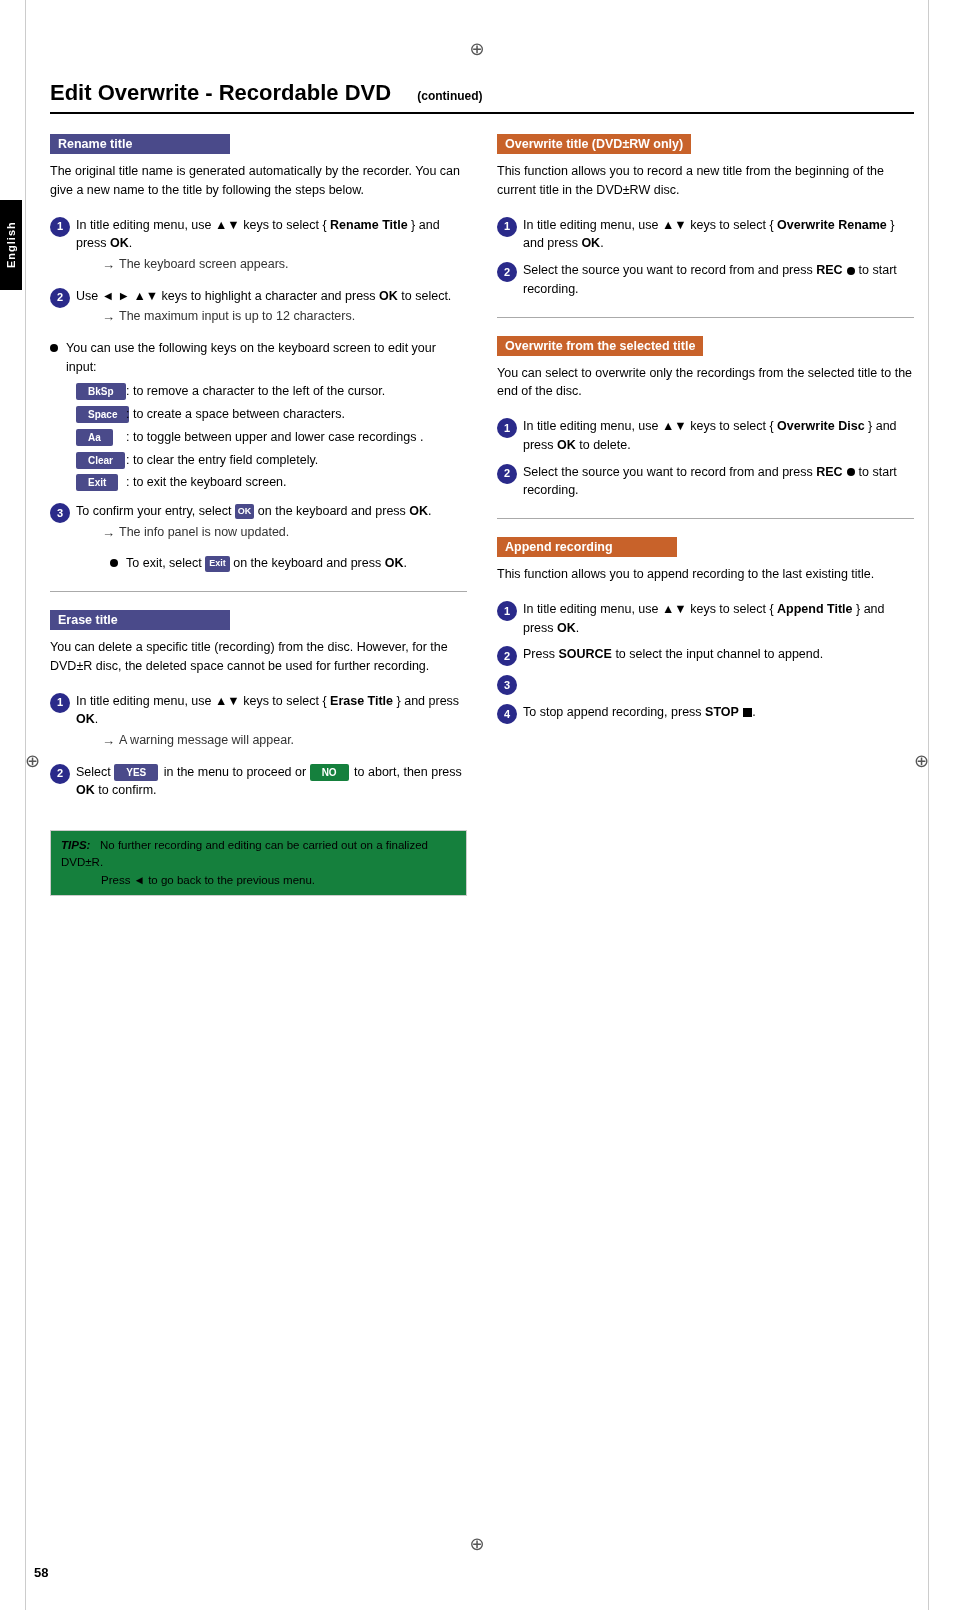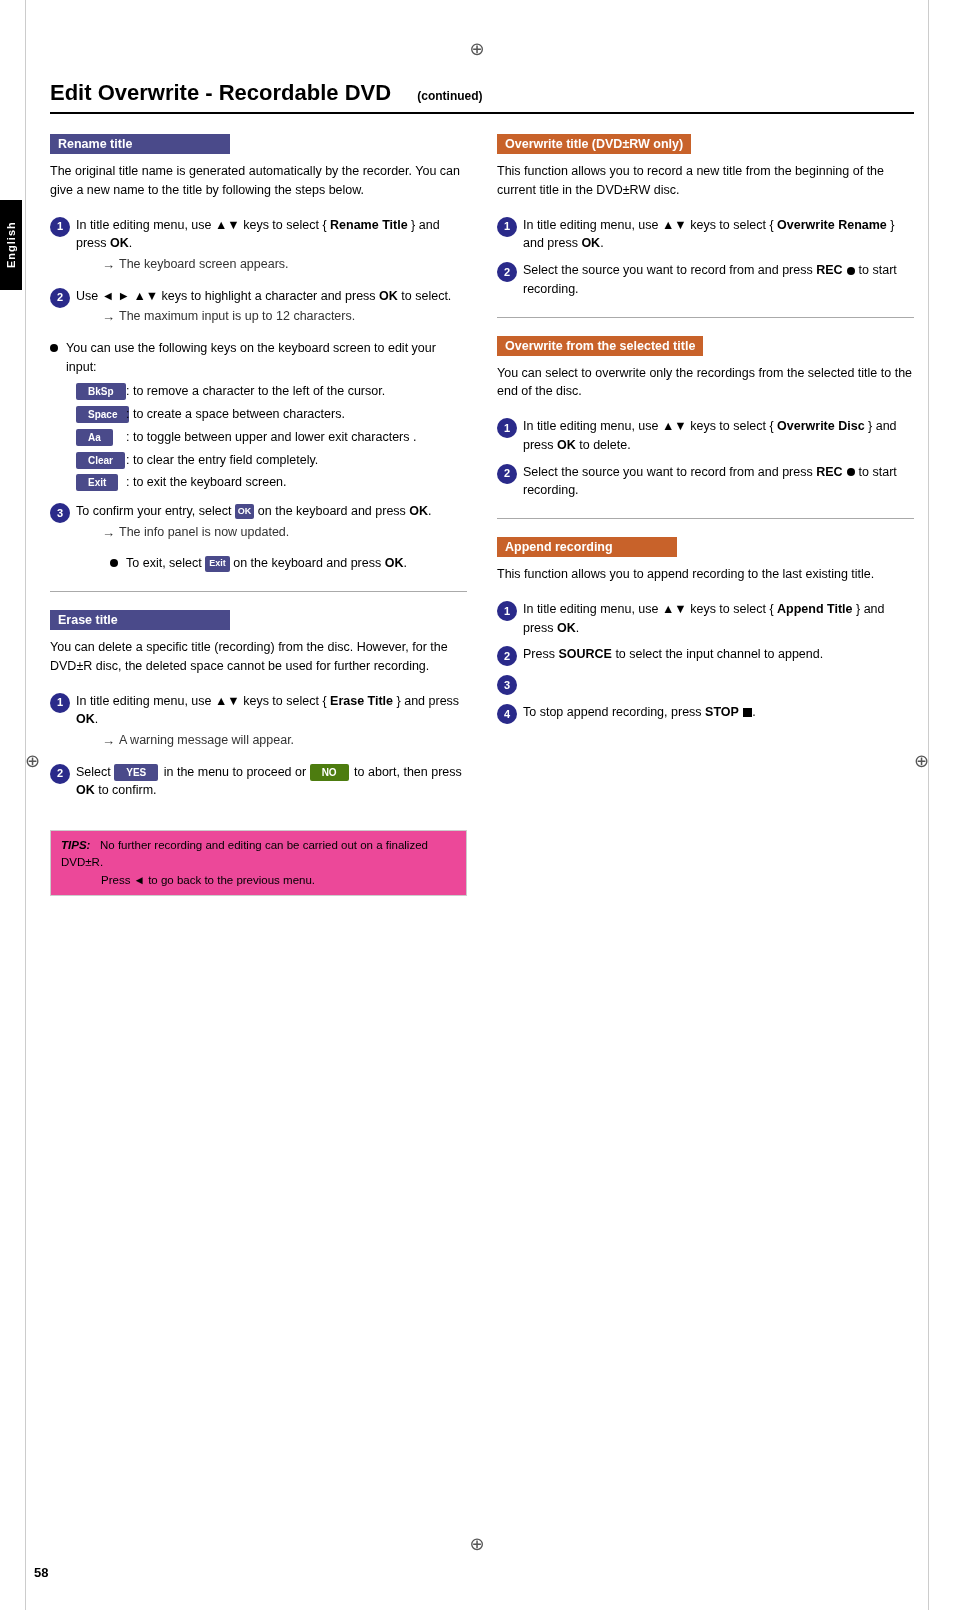--- a/index.html
+++ b/index.html
@@ -194,21 +194,21 @@
       font-size: 10px;
       font-weight: bold;
       padding: 1px 12px;
       border-radius: 2px;
       margin-right: 2px;
     }
     .key-badge.yes {
       background: #4a4a8a;
     }
     .key-badge.no {
-      background: #4d7c0f;
+      background: #15803d;
     }
 
     
     .key-table {
       margin-left: 26px;
       margin-bottom: 10px;
     }
     .key-row {
       display: flex;
       align-items: flex-start;
@@ -273,21 +273,21 @@
       font-weight: bold;
     }
 
     
     .tips-box {
       border: 1px solid #ccc;
       padding: 6px 10px;
       margin-top: 30px;
       font-size: 11.5px;
       line-height: 1.5;
-      background: #ec4899;
+      background: #15803d;
     }
     .tips-label {
       font-weight: bold;
       font-style: italic;
     }
 
     
     .section-divider {
       border: none;
       border-top: 1px solid #aaa;
@@ -418,21 +418,21 @@
             <div class="key-row">
               <div class="key-cell">
                 <span class="key-badge">Space</span>
               </div>
               <div class="key-desc">: to create a space between characters.</div>
             </div>
             <div class="key-row">
               <div class="key-cell">
                 <span class="key-badge">Aa</span>
               </div>
-              <div class="key-desc">: to toggle between upper and lower exit characters .</div>
+              <div class="key-desc">: to toggle between upper and lower case recordings .</div>
             </div>
             <div class="key-row">
               <div class="key-cell">
                 <span class="key-badge">Clear</span>
               </div>
               <div class="key-desc">: to clear the entry field completely.</div>
             </div>
             <div class="key-row">
               <div class="key-cell">
                 <span class="key-badge">Exit</span>

